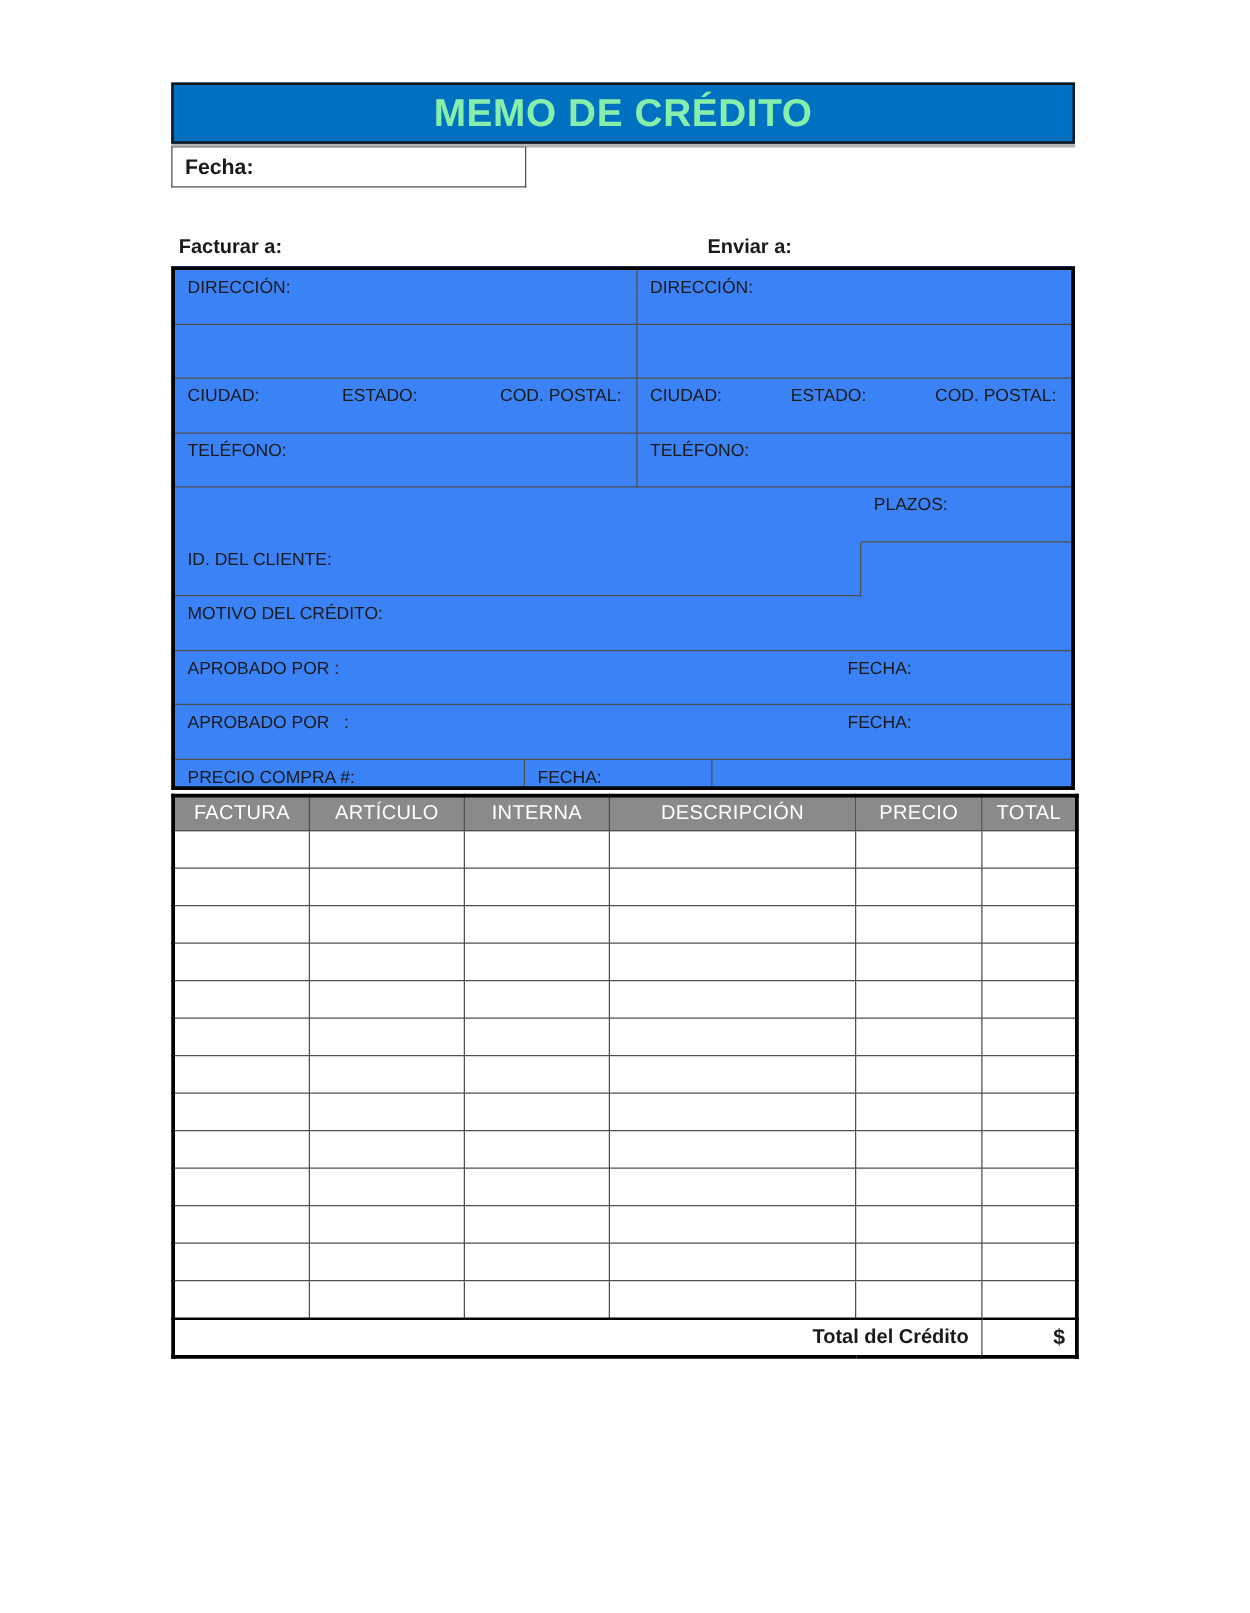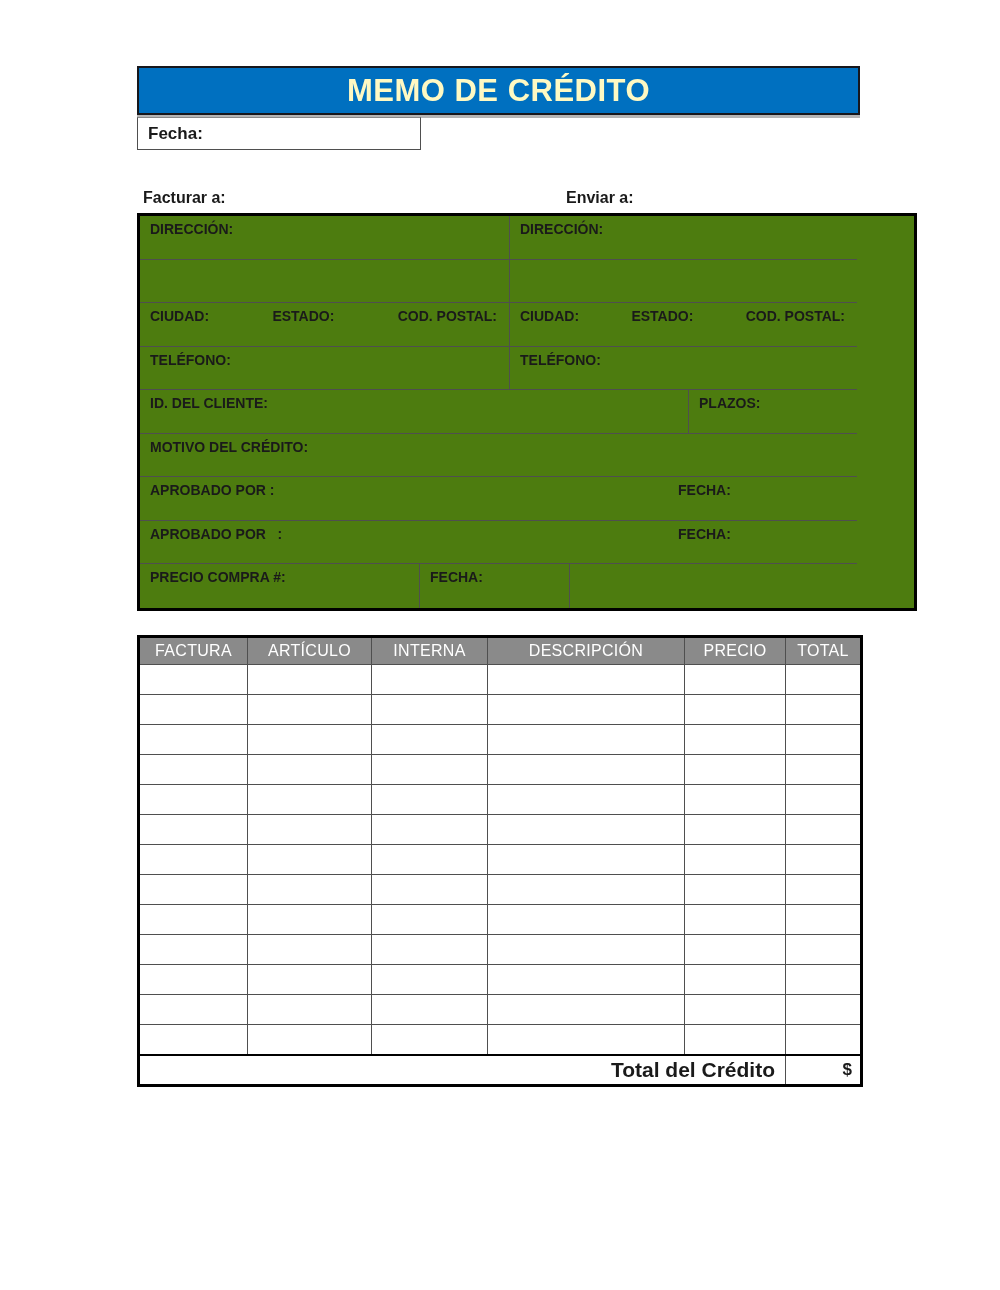--- a/index.html
+++ b/index.html
@@ -18,21 +18,21 @@
   .titlebar {
     position: absolute;
     left: 137px; top: 66px;
     width: 723px; height: 49px;
     background: var(--title-blue, #0070C0);
     border: 2px solid #17171c;
     box-shadow: 0 3px 0 rgba(120,120,120,0.55);
     display: flex; align-items: center; justify-content: center;
   }
   .titlebar h1 {
-    color: #fef9c3;
+    color: #86efac;
     font-size: 31px;
     font-weight: bold;
     letter-spacing: 0.5px;
   }
 
   
   .fecha-box {
     position: absolute;
     left: 137px; top: 117px;
     width: 284px; height: 33px;
@@ -54,27 +54,26 @@
     position: absolute; top: 0;
     font-weight: bold; font-size: 16px;
   }
   .party-headings .h.bill { left: 6px; }
   .party-headings .h.ship { left: 429px; }
 
   
   .info-table {
     position: absolute;
     left: 137px; top: 213px;
-    width: 780px;
+    width: 723px;
     border: 3px solid #000000;
     display: grid;
     grid-template-columns: 280px 90px 60px 119px 168px;
     grid-template-rows: repeat(9, 43.5px);
-    background: #4d7c0f;
-    font-weight: bold;
+    background: #3b82f6;
   }
   .info-table .cell {
     position: relative;
     border-right: 1px solid #4f4f4f;
     border-bottom: 1px solid #4f4f4f;
     padding: 5px 9px 0 10px;
     font-size: 14px;
     overflow: hidden;
   }
   .info-table .cell.er { border-right: none; }
@@ -114,21 +113,21 @@
     height: 30px;
     font-size: 14px;
   }
   .items-table tr.total-row td {
     border-top: 2px solid #000000;
     height: 31px;
   }
   .items-table td.total-label-cell {
     text-align: right;
     font-weight: bold;
-    font-size: 21px;
+    font-size: 16px;
     padding-right: 10px;
   }
   .items-table td.total-value-cell {
     text-align: right;
     font-weight: bold;
     font-size: 17px;
     padding-right: 8px;
   }
 </style>
 </head>
@@ -173,25 +172,25 @@
       <span>COD. POSTAL:</span>
     </div>
 
     <div class="cell" style="grid-column:1/3;">
       <span>TELÉFONO:</span>
     </div>
     <div class="cell er" style="grid-column:3/6;">
       <span>TELÉFONO:</span>
     </div>
 
+    <div class="cell er" style="grid-column:5/6;">
+      <span>PLAZOS:</span>
+    </div>
     <div class="cell" style="grid-column:1/5;">
       <span>ID. DEL CLIENTE:</span>
-    </div>
-    <div class="cell er" style="grid-column:5/6;">
-      <span>PLAZOS:</span>
     </div>
 
     <div class="cell er" style="grid-column:1/6;">
       <span>MOTIVO DEL CRÉDITO:</span>
     </div>
 
     <div class="cell er" style="grid-column:1/6;">
       <span class="pre">APROBADO POR :</span>
       <span class="abs-fecha">FECHA:</span>
     </div>

